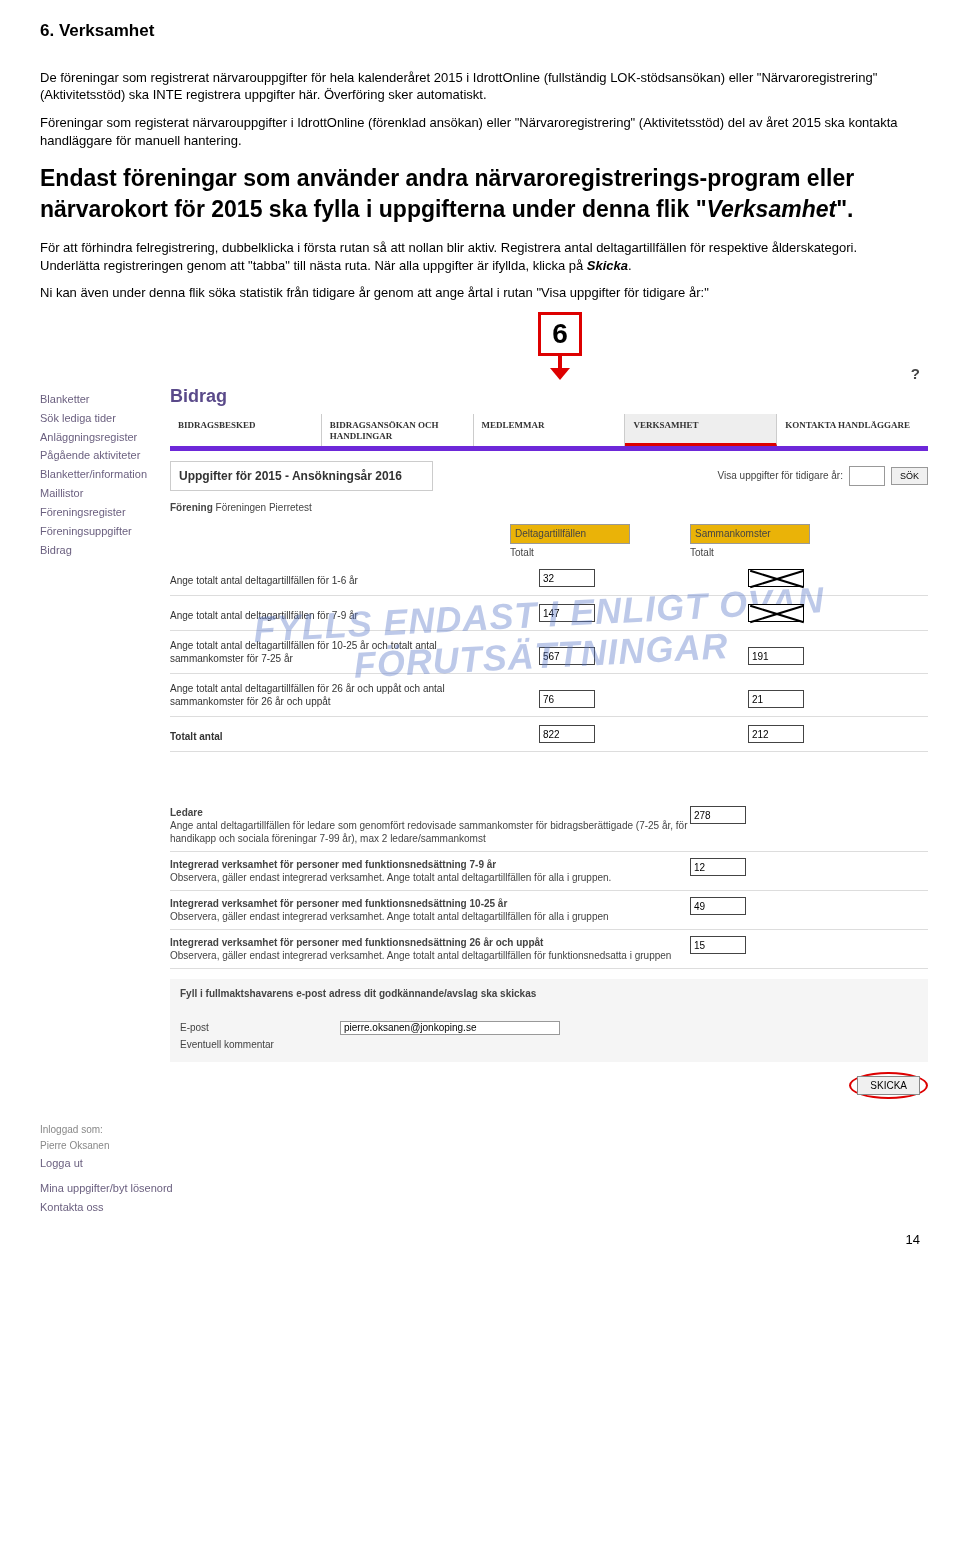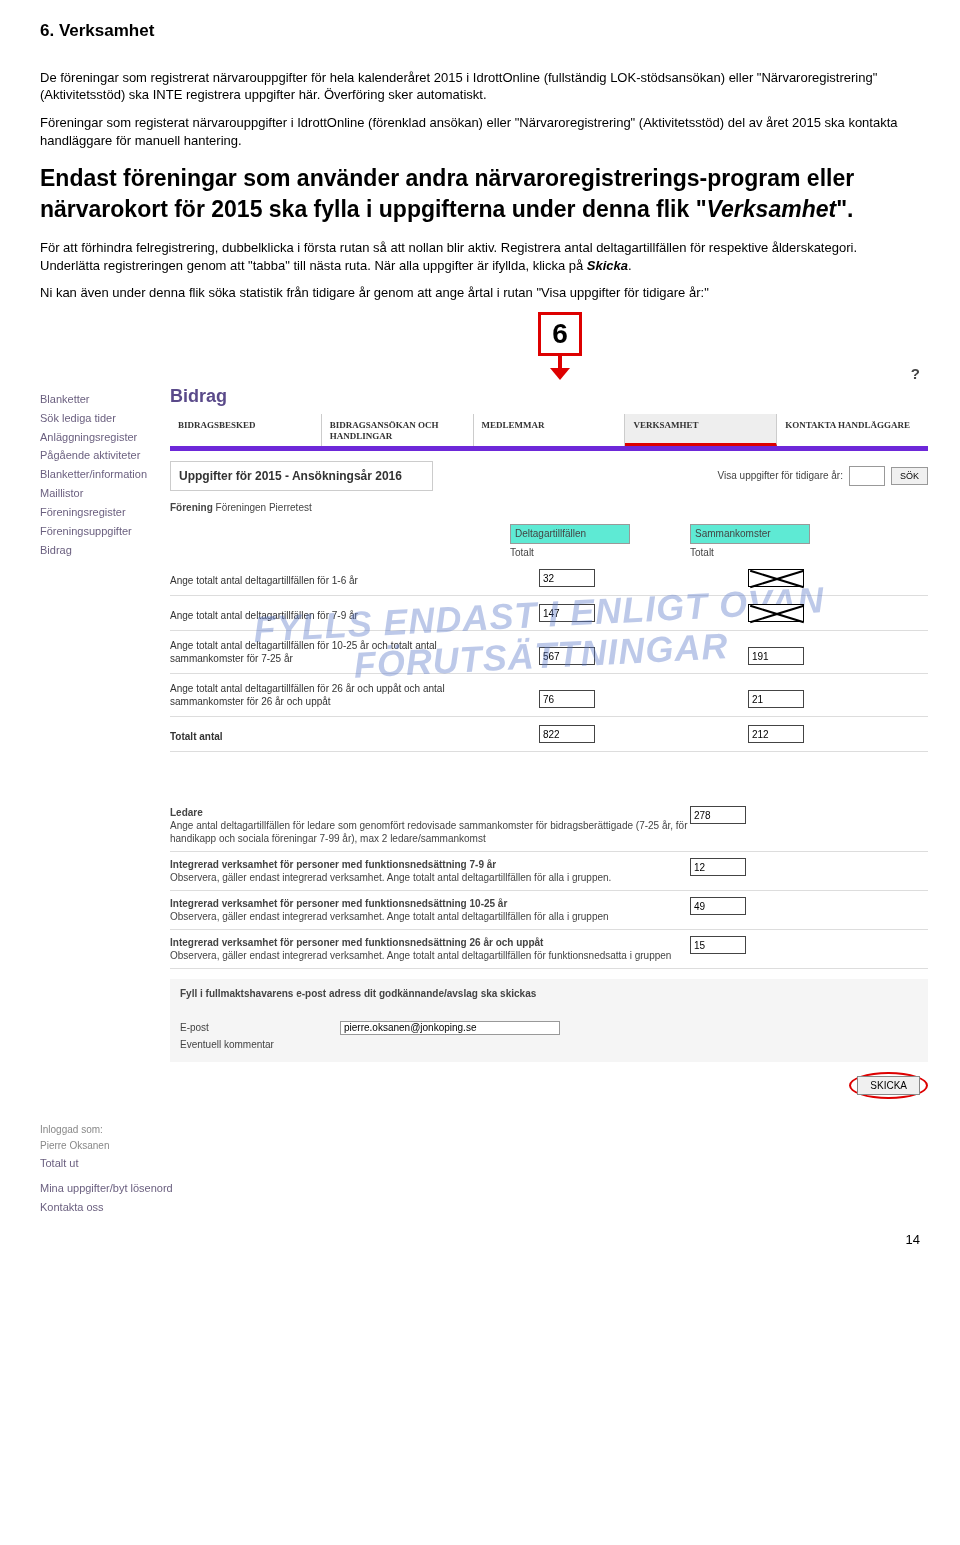--- a/index.html
+++ b/index.html
@@ -38,21 +38,21 @@
   .sokbtn { border: 1px solid #999; background: #f0f0f0; font-size: 9px; padding: 3px 8px; }
 
   .foren { margin-top: 10px; font-size: 10px; }
   .foren b { font-weight: bold; }
 
   .gridarea { position: relative; margin-top: 10px; min-height: 260px; }
   .hdrrow { display: flex; }
   .colgap { width: 340px; flex-shrink: 0; }
   .colmid { width: 180px; }
   .colright { width: 180px; }
-  .hdr-box { font-size: 10px; border: 1px solid #999; padding: 2px 4px; width: 120px; background: #5eead4; }
+  .hdr-box { font-size: 10px; border: 1px solid #999; padding: 2px 4px; width: 120px; background: #eab308; }
   .hdr-tot { font-size: 10px; padding: 2px 0; }
 
   .row { display: flex; align-items: flex-end; padding: 8px 0; border-bottom: 1px solid #ddd; gap: 29px; }
   .row .desc { width: 340px; font-size: 10px; color: #333; line-height: 1.3; }
   .numin { width: 56px; height: 18px; font-size: 10px; padding: 1px 3px; border: 1px solid #444; background: #fff; }
   .row .mid { width: 180px; }
   .row .rgt { width: 180px; }
   .row.bold .desc { font-weight: bold; }
   .x-rect { width: 56px; height: 18px; border: 1px solid #000; position: relative; background: #fff; }
   .x-rect::before, .x-rect::after { content: ''; position: absolute; left: 0; top: 8px; width: 56px; height: 2px; background: #000; }
@@ -113,21 +113,21 @@
     <div class="mi">Anläggningsregister</div>
     <div class="mi">Pågående aktiviteter</div>
     <div class="mi">Blanketter/information</div>
     <div class="mi">Maillistor</div>
     <div class="mi">Föreningsregister</div>
     <div class="mi">Föreningsuppgifter</div>
     <div class="mi">Bidrag</div>
     <div class="spacer"></div>
     <div class="grey">Inloggad som:</div>
     <div class="grey">Pierre Oksanen</div>
-    <div class="mi">Totalt ut</div>
+    <div class="mi">Logga ut</div>
     <div class="mi" style="margin-top:10px">Mina uppgifter/byt lösenord</div>
     <div class="mi">Kontakta oss</div>
   </div>
 
   <div class="main">
     <div class="title-bidrag">Bidrag</div>
     <div class="tabs">
       <div class="tab">BIDRAGSBESKED</div>
       <div class="tab">BIDRAGSANSÖKAN OCH HANDLINGAR</div>
       <div class="tab">MEDLEMMAR</div>

